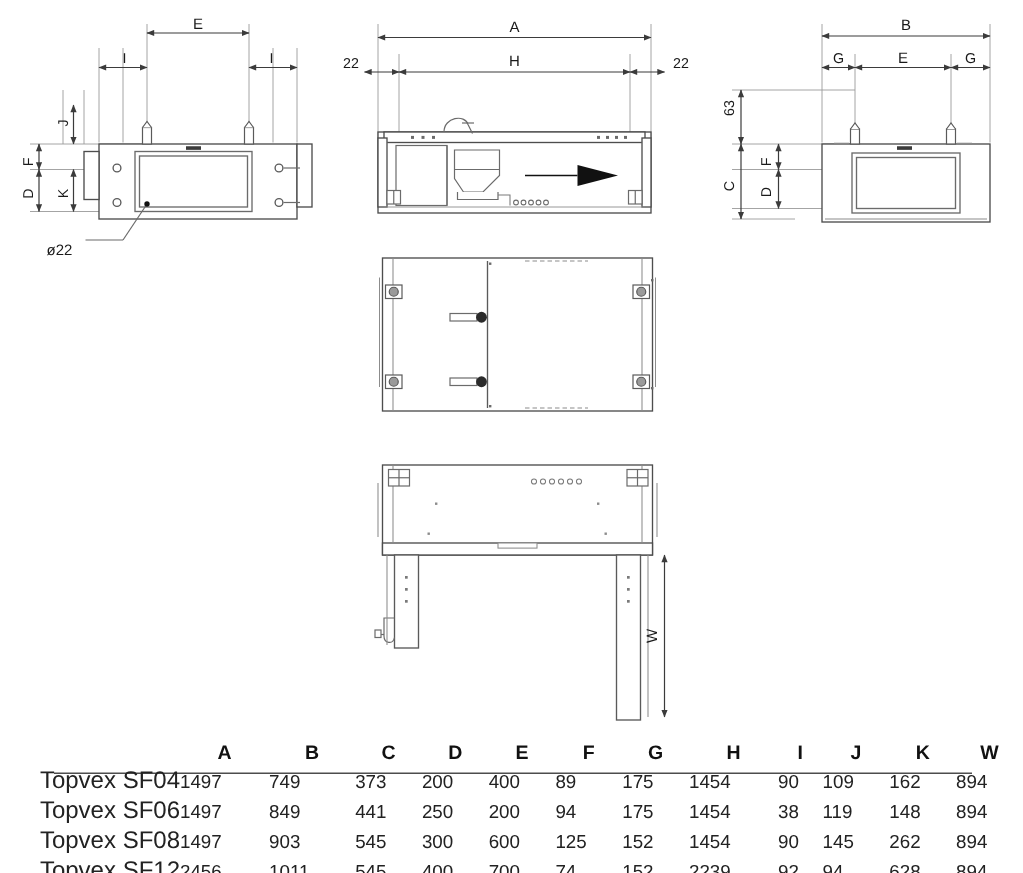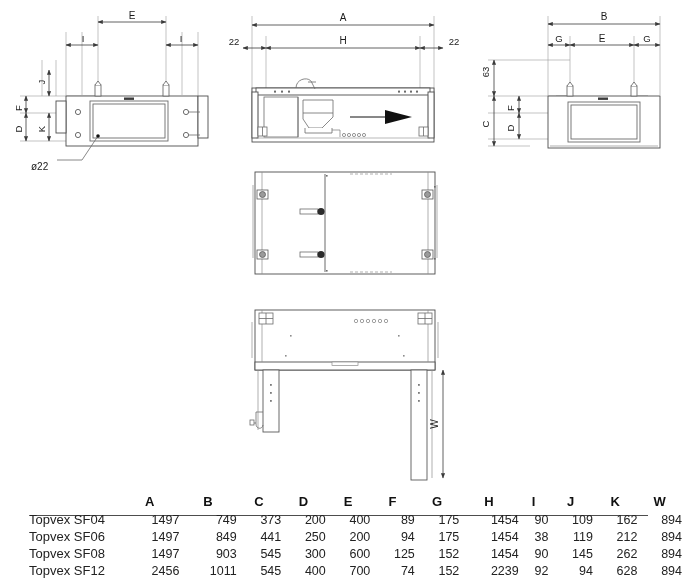--- a/index.html
+++ b/index.html
@@ -6,22 +6,22 @@
   body{width:682px;height:582px;font-family:"Liberation Sans",sans-serif;color:#1a1a1a;overflow:hidden;position:relative;}
   #sheet{position:absolute;left:0;top:0;width:682px;height:582px;}
   svg{display:block;}
   .dimtxt{font-family:"Liberation Sans",sans-serif;font-size:9.5px;fill:#1a1a1a;}
   .dimtxt-b{font-family:"Liberation Sans",sans-serif;font-size:10px;fill:#1a1a1a;}
   
   #spec-table{position:absolute;left:0;top:493px;width:682px;}
   table{border-collapse:collapse;width:682px;font-family:"Liberation Sans",sans-serif;}
   thead th{font-size:13px;font-weight:bold;text-align:center;padding:1px 0 2px 0;color:#111;}
   thead th.blank{width:120px;}
-  tbody td{font-size:12.5px;text-align:right;padding:1px 0;color:#222;}
-  tbody td.model{text-align:center;padding-left:14px;font-size:13px;}
+  tbody td{font-size:12.5px;text-align:left;padding:1px 0;color:#222;}
+  tbody td.model{text-align:right;padding-left:14px;font-size:16px;}
   .hrule{position:absolute;left:36px;top:515px;width:612px;height:1px;background:#4d4d4d;}
 </style>
 </head>
 <body>
 
 <div id="sheet">
 <svg width="682" height="582" viewBox="0 0 682 582" xmlns="http://www.w3.org/2000/svg">
   <defs>
     <marker id="ar" markerWidth="7" markerHeight="7" refX="6" refY="2.6" orient="auto">
       <path d="M0,0 L6.5,2.6 L0,5.2 z" fill="#3b3b3b"></path>
@@ -443,21 +443,21 @@
         <td>1497</td>
         <td>849</td>
         <td>441</td>
         <td>250</td>
         <td>200</td>
         <td>94</td>
         <td>175</td>
         <td>1454</td>
         <td>38</td>
         <td>119</td>
-        <td>212</td>
+        <td>148</td>
         <td>894</td>
       </tr>
       <tr>
         <td class="model">Topvex SF08</td>
         <td>1497</td>
         <td>903</td>
         <td>545</td>
         <td>300</td>
         <td>600</td>
         <td>125</td>

